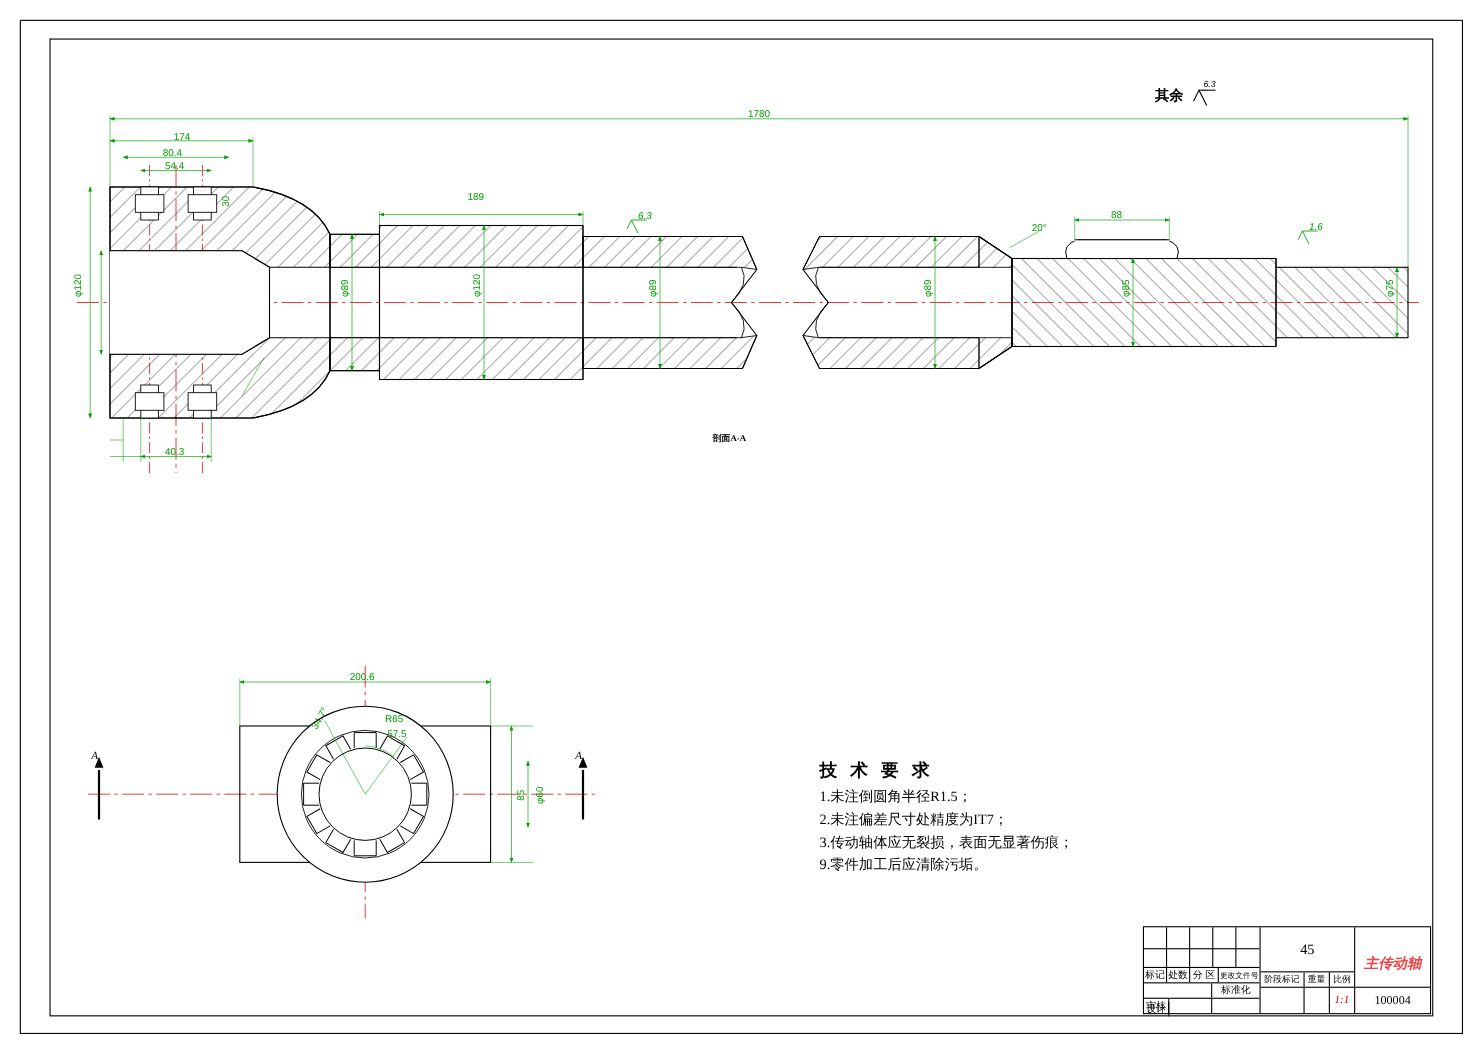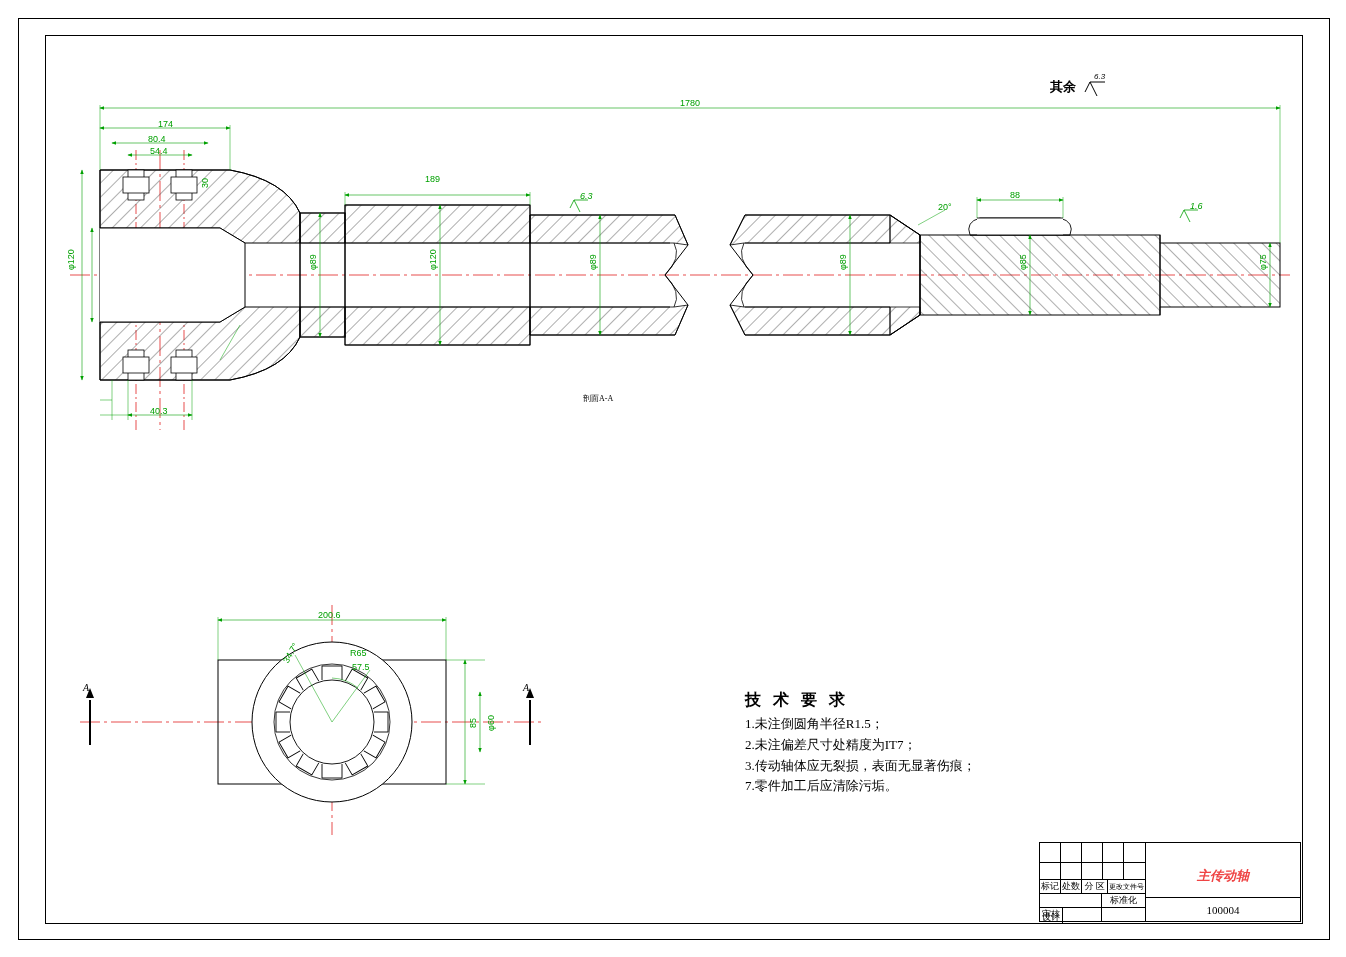--- a/index.html
+++ b/index.html
@@ -308,39 +308,39 @@
 
 <div class="abs dim-text" style="left:66px; top:270px; transform:rotate(-90deg); transform-origin:left top;">φ120</div>
 <div class="abs dim-text" style="left:308px; top:270px; transform:rotate(-90deg); transform-origin:left top;">φ89</div>
 <div class="abs dim-text" style="left:428px; top:270px; transform:rotate(-90deg); transform-origin:left top;">φ120</div>
 <div class="abs dim-text" style="left:588px; top:270px; transform:rotate(-90deg); transform-origin:left top;">φ89</div>
 <div class="abs dim-text" style="left:838px; top:270px; transform:rotate(-90deg); transform-origin:left top;">φ89</div>
 <div class="abs dim-text" style="left:1018px; top:270px; transform:rotate(-90deg); transform-origin:left top;">φ85</div>
 <div class="abs dim-text" style="left:1258px; top:270px; transform:rotate(-90deg); transform-origin:left top;">φ75</div>
 <div class="abs dim-text" style="left:150px; top:406px;">40.3</div>
 
-<div class="abs" style="left:583px; top:393px; font-size:8px; font-weight:normal;text-align:center;">剖面A-A</div>
+<div class="abs" style="left:648px; top:393px; font-size:8px; font-weight:bold;text-align:center;">剖面A-A</div>
 
 <div class="abs dim-text" style="left:318px; top:610px;">200.6</div>
 <div class="abs dim-text" style="left:350px; top:648px;">R65</div>
 <div class="abs dim-text" style="left:280px; top:648px; transform:rotate(-60deg);">34.7°</div>
 <div class="abs dim-text" style="left:352px; top:662px;">57.5</div>
 <div class="abs dim-text" style="left:468px; top:718px; transform:rotate(-90deg);">85</div>
 <div class="abs dim-text" style="left:483px; top:718px; transform:rotate(-90deg);">φ60</div>
 <div class="abs" style="left:83px; top:682px; font-size:10px; font-style:italic;">A</div>
 <div class="abs" style="left:523px; top:682px; font-size:10px; font-style:italic;">A</div>
 
 <div class="abs" style="left:745px; top:690px;">
   <div class="note-title">技 术 要 求</div>
 </div>
 <div class="abs" style="left:745px; top:714px;">
   <div class="note-line">1.未注倒圆角半径R1.5；</div>
   <div class="note-line">2.未注偏差尺寸处精度为IT7；</div>
   <div class="note-line">3.传动轴体应无裂损，表面无显著伤痕；</div>
-  <div class="note-line">7.零件加工后应清除污垢。</div>
+  <div class="note-line">9.零件加工后应清除污垢。</div>
 </div>
 
 <div class="title-block">
   <div style="display:flex; height:100%;">
 
     <div style="width:105px; border-right:1px solid #000; display:flex; flex-direction:column;">
       <div style="flex:1; border-bottom:1px solid #000; display:grid; grid-template-columns:repeat(5,1fr);">
         <div class="tb-cell" style="border-bottom:1px solid #000;"></div>
           <div class="tb-cell" style="border-bottom:1px solid #000;"></div>
           <div class="tb-cell" style="border-bottom:1px solid #000;"></div>
@@ -363,20 +363,37 @@
         <div class="tb-cell" style="width:38px;"></div>
         <div class="tb-cell" style="flex:1;">标准化</div>
       </div>
       <div class="tb-row" style="height:13px; border-bottom:none;">
         <div class="tb-cell" style="width:22px;">审核</div>
         <div class="tb-cell" style="width:38px;"></div>
         <div class="tb-cell" style="flex:1;"></div>
       </div>
     </div>
 
+    <div style="width:85px; border-right:1px solid #000; display:flex; flex-direction:column;">
+      <div style="flex:1; display:flex; align-items:center; justify-content:center; border-bottom:1px solid #000; font-size:13px;">45</div>
+      <div style="height:13px; border-bottom:1px solid #000; display:flex;">
+        <div class="tb-cell" style="flex:1.4; font-size:8px;">阶段标记</div>
+        <div class="tb-cell" style="flex:0.8; font-size:8px;">重量</div>
+        <div class="tb-cell" style="flex:0.8; font-size:8px;">比例</div>
+      </div>
+      <div style="height:23px; display:flex;">
+        <div class="tb-cell" style="flex:1.4; display:grid; grid-template-columns:repeat(3,1fr);">
+          <div style="border-right:1px solid #000;"></div>
+            <div style="border-right:1px solid #000;"></div>
+            <div></div>
+        </div>
+        <div class="tb-cell" style="flex:0.8;"></div>
+        <div class="tb-cell" style="flex:0.8; color:#d00; font-style:italic; font-size:10px;">1:1</div>
+      </div>
+    </div>
 
     <div style="flex:1; display:flex; flex-direction:column;">
       <div style="flex:1; display:flex; align-items:center; justify-content:center; border-bottom:1px solid #000;">
         <span class="red-text">主传动轴</span>
       </div>
       <div style="height:23px; display:flex; align-items:center; justify-content:center; font-size:11px;">100004</div>
     </div>
   </div>
 </div>
 

